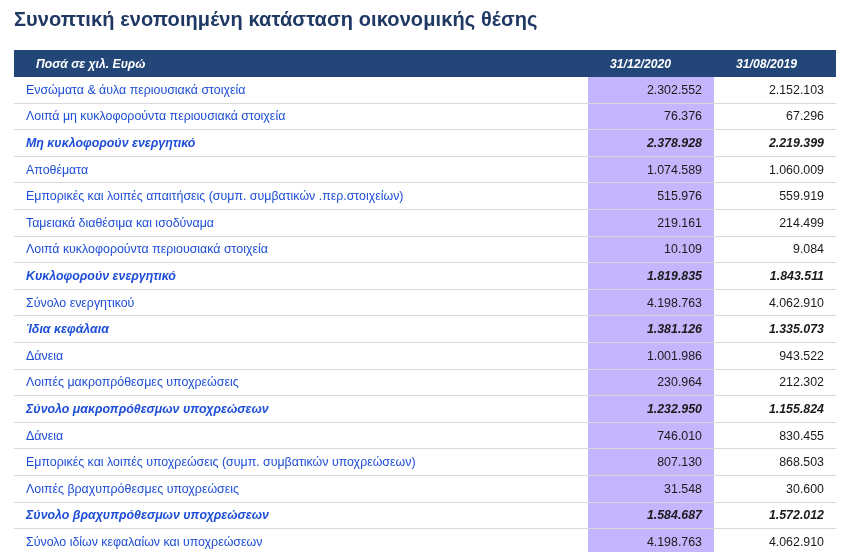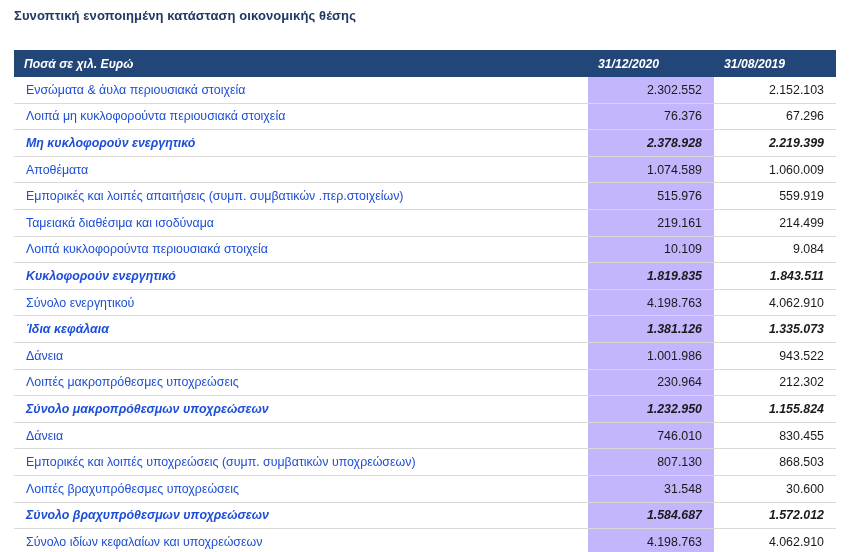--- a/index.html
+++ b/index.html
@@ -21,21 +21,21 @@
     width: 856px;
     height: 552px;
     box-sizing: border-box;
   }
 
   
   #report-title {
     position: absolute;
     left: 14px;
     top: 8px;
-    font-size: 13px;
+    font-size: 20px;
     font-weight: bold;
     color: #1f3864;
     letter-spacing: 0.1px;
     white-space: nowrap;
   }
 
   
   #fin-table-wrap {
     position: absolute;
     left: 14px;
@@ -52,21 +52,21 @@
 
   table.fin col.c-label   { width: 574px; }
   table.fin col.c-y2020   { width: 126px; }
   table.fin col.c-y2019   { width: 122px; }
 
   
   thead tr.head-row th {
     background: #234679;
     color: #ffffff;
     height: 27px;
-    padding: 0 10px;
+    padding: 0 22px;
     font-size: 12.2px;
     border: none;
     vertical-align: middle;
   }
   th.h-label {
     text-align: left;
     font-style: italic;
     font-weight: bold;
     padding-left: 12px;
   }

